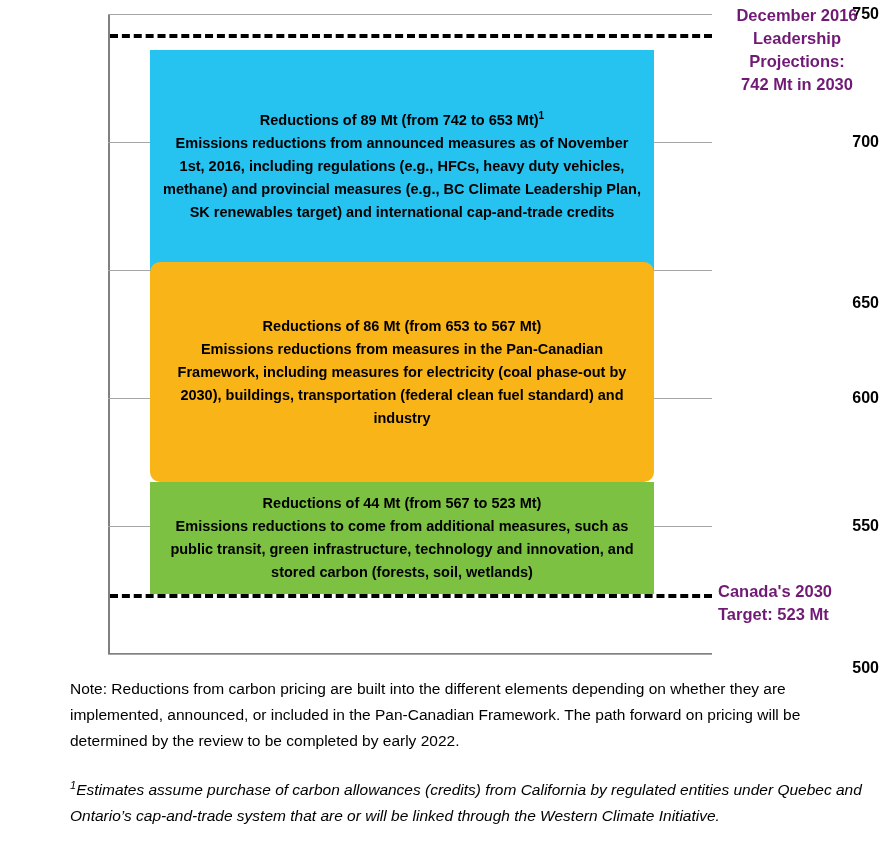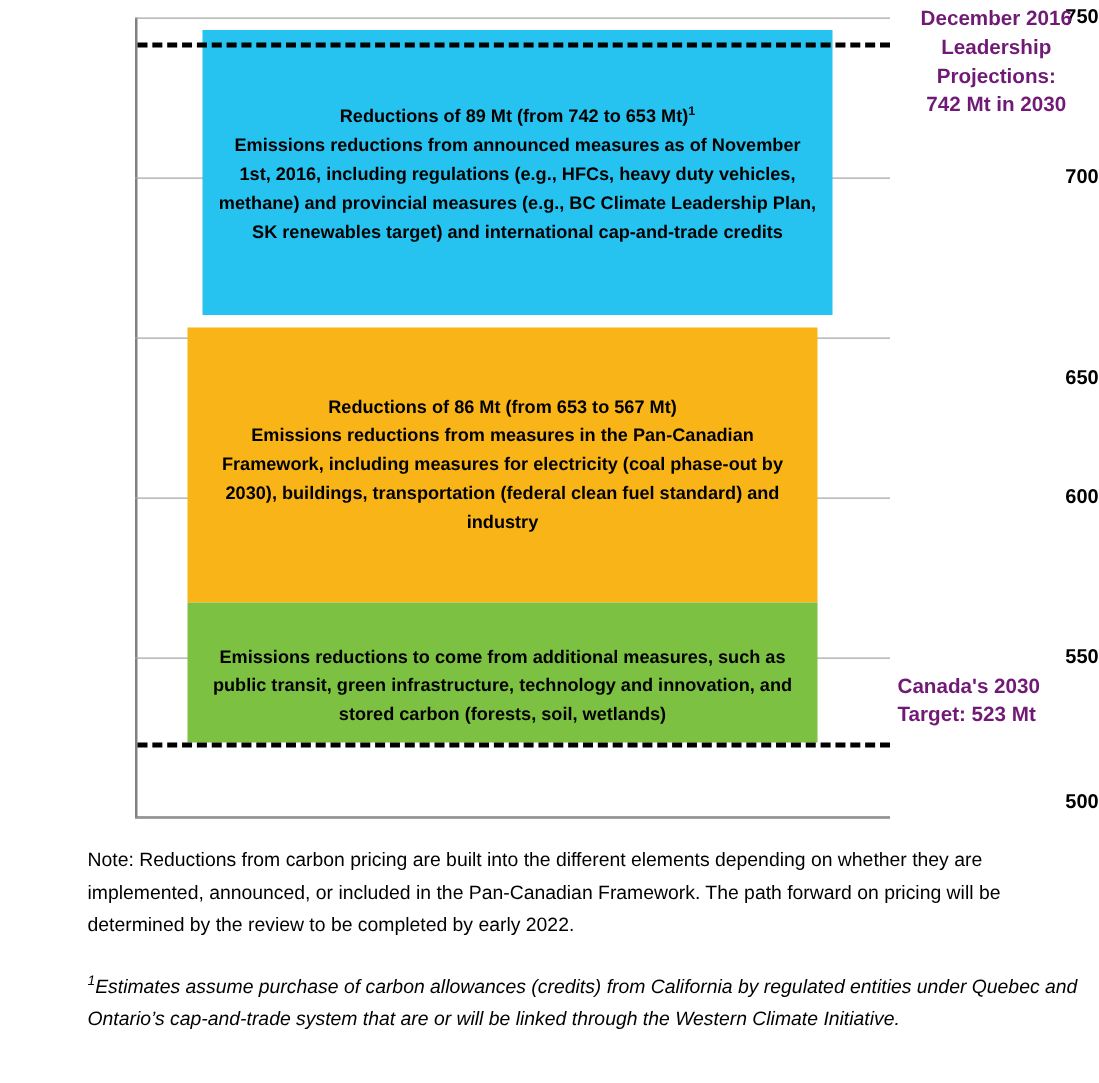--- a/index.html
+++ b/index.html
@@ -122,21 +122,21 @@
     color: #701a75;
   }
   #annot-projection {
     left: 718px;
     top: 4px;
     width: 158px;
     text-align: center;
   }
   #annot-target {
     left: 718px;
-    top: 538px;
+    top: 580px;
     width: 158px;
     text-align: left;
   }
 
   
   #notes {
     position: absolute;
     left: 70px;
     top: 676px;
     width: 800px;
@@ -172,39 +172,39 @@
   <div class="gridline" style="top:270px;"></div>
   <div class="gridline" style="top:398px;"></div>
   <div class="gridline" style="top:526px;"></div>
   <div class="gridline" style="top:654px;"></div>
 
   <div class="ytick" style="top:6px;">750</div>
   <div class="ytick" style="top:134px;">700</div>
   <div class="ytick" style="top:262px;margin-top:33px;">650</div>
   <div class="ytick" style="top:390px;">600</div>
   <div class="ytick" style="top:518px;">550</div>
-  <div class="ytick" style="top:634px;">500</div>
-
-  <div class="segment seg-blue" style="top:24px; height:228px;margin-left:12px;">
+  <div class="ytick" style="top:660px;">500</div>
+
+  <div class="segment seg-blue" style="top:50px; height:228px;">
     <div class="seg-text">
       <span>Reductions of 89 Mt (from 742 to 653 Mt)</span><sup>1</sup><br>
       <span>Emissions reductions from announced measures as of November 1st, 2016, including regulations (e.g., HFCs, heavy duty vehicles, methane) and provincial measures (e.g., BC Climate  Leadership Plan, SK renewables target) and international  cap-and-trade credits</span>
     </div>
   </div>
 
-  <div class="segment seg-amber" style="top:262px; height:220px;">
+  <div class="segment seg-amber" style="top:262px; height:220px;border-radius:10px;">
     <div class="seg-text">
       <span>Reductions of 86 Mt (from 653 to 567 Mt)</span><br>
       <span>Emissions reductions from measures in the Pan-Canadian Framework, including measures for electricity (coal phase-out by 2030), buildings, transportation (federal clean fuel standard) and industry</span>
     </div>
   </div>
 
   <div class="segment seg-green" style="top:482px; height:112px;">
     <div class="seg-text">
-      <br>
+      <span>Reductions of 44 Mt (from  567 to 523 Mt)</span><br>
       <span>Emissions reductions to come from additional measures, such as public transit, green infrastructure, technology and innovation, and stored carbon (forests, soil, wetlands)</span>
     </div>
   </div>
 
   <div class="dashline" style="top:34px;"></div>
   <div class="dashline" style="top:594px;"></div>
 
   <div class="annot" id="annot-projection">
     <div>December 2016</div>
     <div>Leadership</div>

